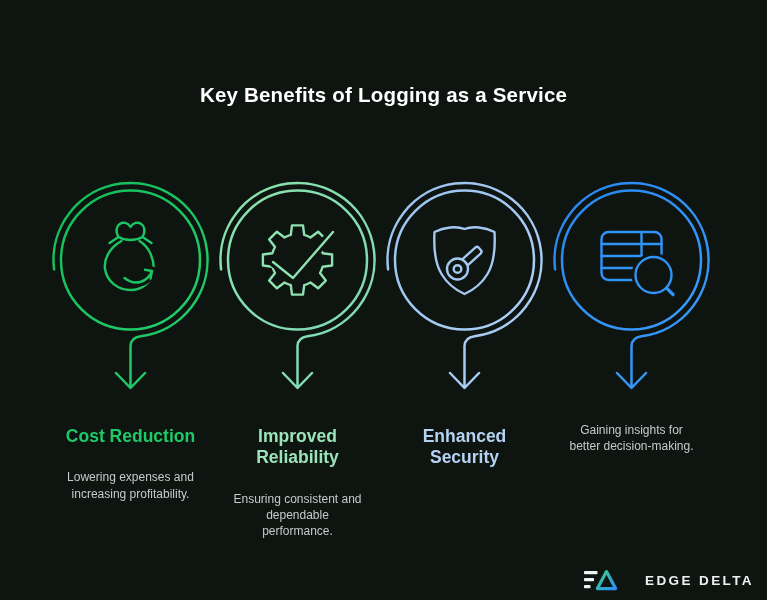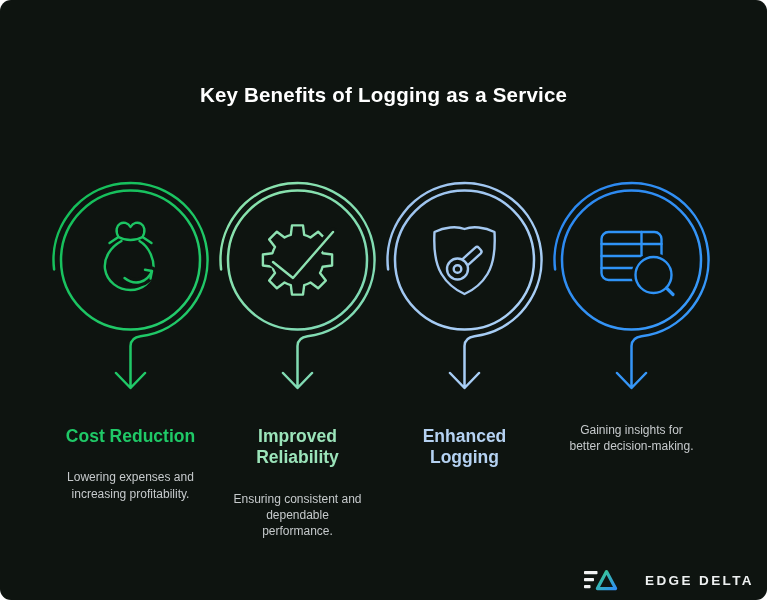--- a/index.html
+++ b/index.html
@@ -41,21 +41,21 @@
     position:absolute;right:13px;bottom:9px;
     display:flex;align-items:center;gap:27px;
   }
   .logo-text{
     color:#eef1f1;font-size:13.5px;font-weight:bold;letter-spacing:2.4px;
   }
 </style>
 </head>
 <body>
 
-<div class="canvas" style="background-color: rgb(14, 20, 16); border-radius: 11px;">
+<div class="canvas" style="background-color: rgb(14, 20, 16);">
 
   <h1 class="main-title" style="color: rgb(255, 255, 255);">Key Benefits of Logging as a Service</h1>
 
   <div class="columns">
 
     <div class="col">
       <svg class="badge" width="167" height="230" viewBox="0 0 167 230">
         <defs>
           <linearGradient id="grad0" x1="0" y1="0" x2="1" y2="1">
             <stop offset="0" stop-color="#13bd58"></stop>
@@ -109,21 +109,21 @@
         <path d="M 7.1 99.4 A 77 77 0 1 1 93.5 166.3 Q 84 167.5 83.5 176 L 83.5 217 M 69 203 L 83.5 218 L 98 203" fill="none" stroke="url(#grad2)" stroke-width="2.5" stroke-linecap="round" stroke-linejoin="round"></path>
         <g transform="translate(83.5,90)" fill="none" stroke-width="2.4" stroke-linecap="round" stroke-linejoin="round" stroke="#a4c8f0">
           <path d="M -30 -28 C -20 -33 -8 -34 0 -31 C 8 -34 20 -33 30 -28 C 31 -10 29 4 23 14 C 17 24 9 30 0 34 C -9 30 -17 24 -23 14 C -29 4 -31 -10 -30 -28 Z"></path>
           <g transform="translate(-7,9) rotate(-42)">
             <rect x="9" y="-4" width="21" height="8" rx="2.5"></rect>
           </g>
           <circle cx="-7" cy="9" r="10.5" fill="#0e1410"></circle>
           <circle cx="-7" cy="9" r="3.8"></circle>
         </g>
       </svg>
-      <div class="b-title" style="color: rgb(181, 210, 242);">Enhanced Logging</div>
+      <div class="b-title" style="color: rgb(181, 210, 242);">Enhanced Security</div>
     </div>
 
     <div class="col">
       <svg class="badge" width="167" height="230" viewBox="0 0 167 230">
         <defs>
           <linearGradient id="grad3" x1="0" y1="0" x2="1" y2="1">
             <stop offset="0" stop-color="#2a86ef"></stop>
             <stop offset="1" stop-color="#3a9cfb"></stop>
           </linearGradient>
         </defs>

